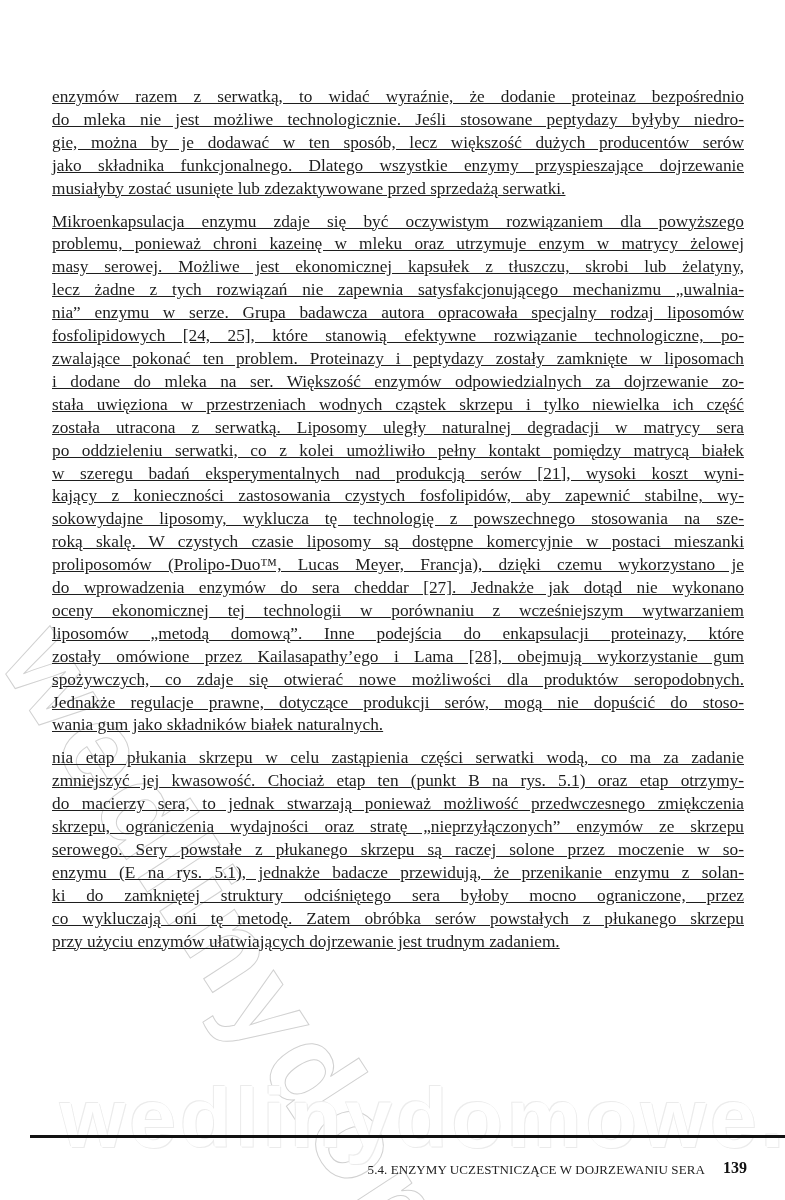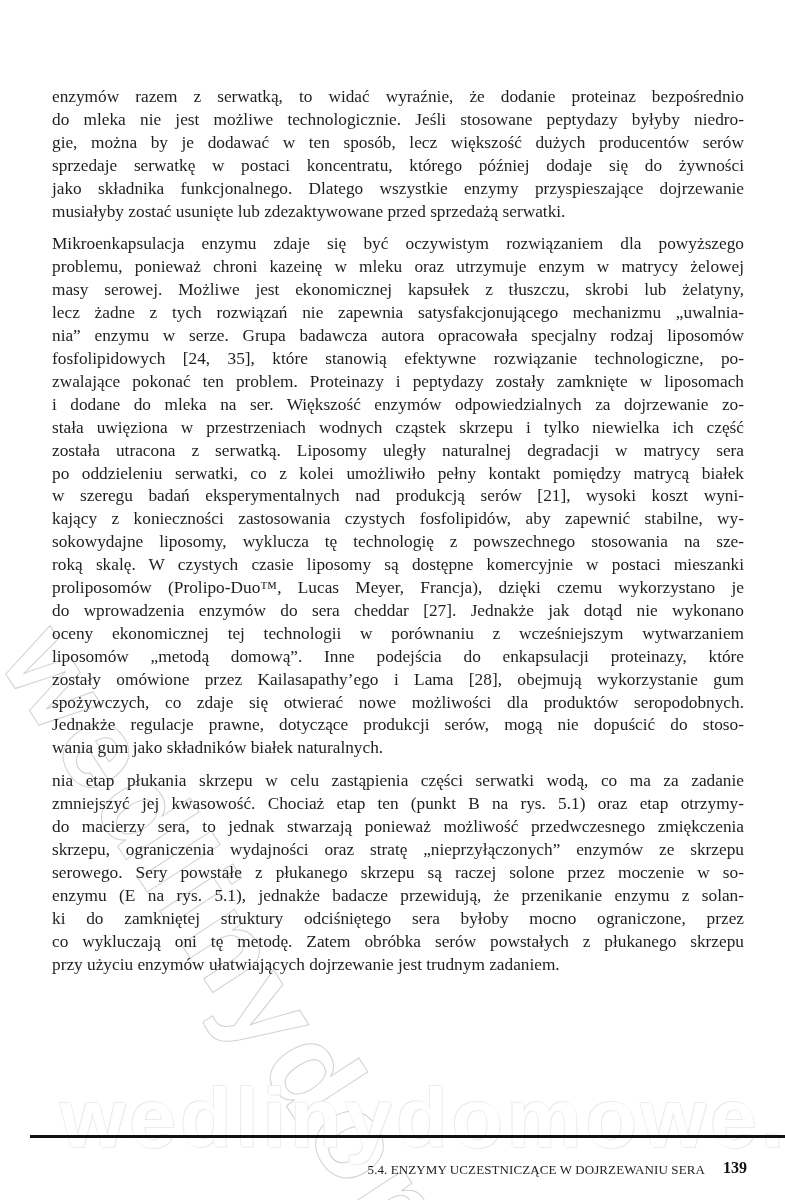--- a/index.html
+++ b/index.html
@@ -7,21 +7,21 @@
       width: 785px; height: 1200px; overflow: hidden;
       background: #ffffff;
       position: relative;
       font-family: "Liberation Serif", "DejaVu Serif", serif;
       color: #1e1e1e;
     }
     .page { position: absolute; left: 0; top: 0; width: 785px; height: 1200px; }
     .body-text {
       position: absolute; left: 52px; top: 86px; width: 692px;
       font-size: 17.3px; line-height: 22.9px;
-      text-align: justify; hyphens: manual;
+      text-align: justify; hyphens: manual; text-decoration: underline;
     }
     .para { margin: 0 0 10px 0; text-indent: 0; }
     .line { display: block; text-align: justify; text-align-last: justify; white-space: nowrap; }
     .line.last { text-align-last: left; }
     .rule {
       position: absolute; left: 30px; top: 1135px; width: 755px; height: 3px;
       background: #111;
     }
     .footer {
       position: absolute; top: 1160px; left: 0; width: 785px; height: 20px;
@@ -58,31 +58,30 @@
 
 <div class="page">
 
   <div class="watermark-diagonal">wedlinydomowe.pl</div>
 
   <div class="body-text">
     <p class="para">
       <span class="line">enzymów razem z serwatką, to widać wyraźnie, że dodanie proteinaz bezpośrednio</span>
       <span class="line">do mleka nie jest możliwe technologicznie. Jeśli stosowane peptydazy byłyby niedro-</span>
       <span class="line">gie, można by je dodawać w ten sposób, lecz większość dużych producentów serów</span>
-      <span class="line">sprzedaje serwatkę w postaci koncentratu, którego później dodaje się do żywności</span>
       <span class="line">jako składnika funkcjonalnego. Dlatego wszystkie enzymy przyspieszające dojrzewanie</span>
       <span class="line last">musiałyby zostać usunięte lub zdezaktywowane przed sprzedażą serwatki.</span>
     </p>
     <p class="para">
       <span class="line">Mikroenkapsulacja enzymu zdaje się być oczywistym rozwiązaniem dla powyższego</span>
       <span class="line">problemu, ponieważ chroni kazeinę w mleku oraz utrzymuje enzym w matrycy żelowej</span>
       <span class="line">masy serowej. Możliwe jest ekonomicznej kapsułek z tłuszczu, skrobi lub żelatyny,</span>
       <span class="line">lecz żadne z tych rozwiązań nie zapewnia satysfakcjonującego mechanizmu „uwalnia-</span>
       <span class="line">nia” enzymu w serze. Grupa badawcza autora opracowała specjalny rodzaj liposomów</span>
-      <span class="line">fosfolipidowych [24, 35], które stanowią efektywne rozwiązanie technologiczne, po-</span>
+      <span class="line">fosfolipidowych [24, 25], które stanowią efektywne rozwiązanie technologiczne, po-</span>
       <span class="line">zwalające pokonać ten problem. Proteinazy i peptydazy zostały zamknięte w liposomach</span>
       <span class="line">i dodane do mleka na ser. Większość enzymów odpowiedzialnych za dojrzewanie zo-</span>
       <span class="line">stała uwięziona w przestrzeniach wodnych cząstek skrzepu i tylko niewielka ich część</span>
       <span class="line">została utracona z serwatką. Liposomy uległy naturalnej degradacji w matrycy sera</span>
       <span class="line">po oddzieleniu serwatki, co z kolei umożliwiło pełny kontakt pomiędzy matrycą białek</span>
       <span class="line">w szeregu badań eksperymentalnych nad produkcją serów [21], wysoki koszt wyni-</span>
       <span class="line">kający z konieczności zastosowania czystych fosfolipidów, aby zapewnić stabilne, wy-</span>
       <span class="line">sokowydajne liposomy, wyklucza tę technologię z powszechnego stosowania na sze-</span>
       <span class="line">roką skalę. W czystych czasie liposomy są dostępne komercyjnie w postaci mieszanki</span>
       <span class="line">proliposomów (Prolipo-Duo™, Lucas Meyer, Francja), dzięki czemu wykorzystano je</span>

